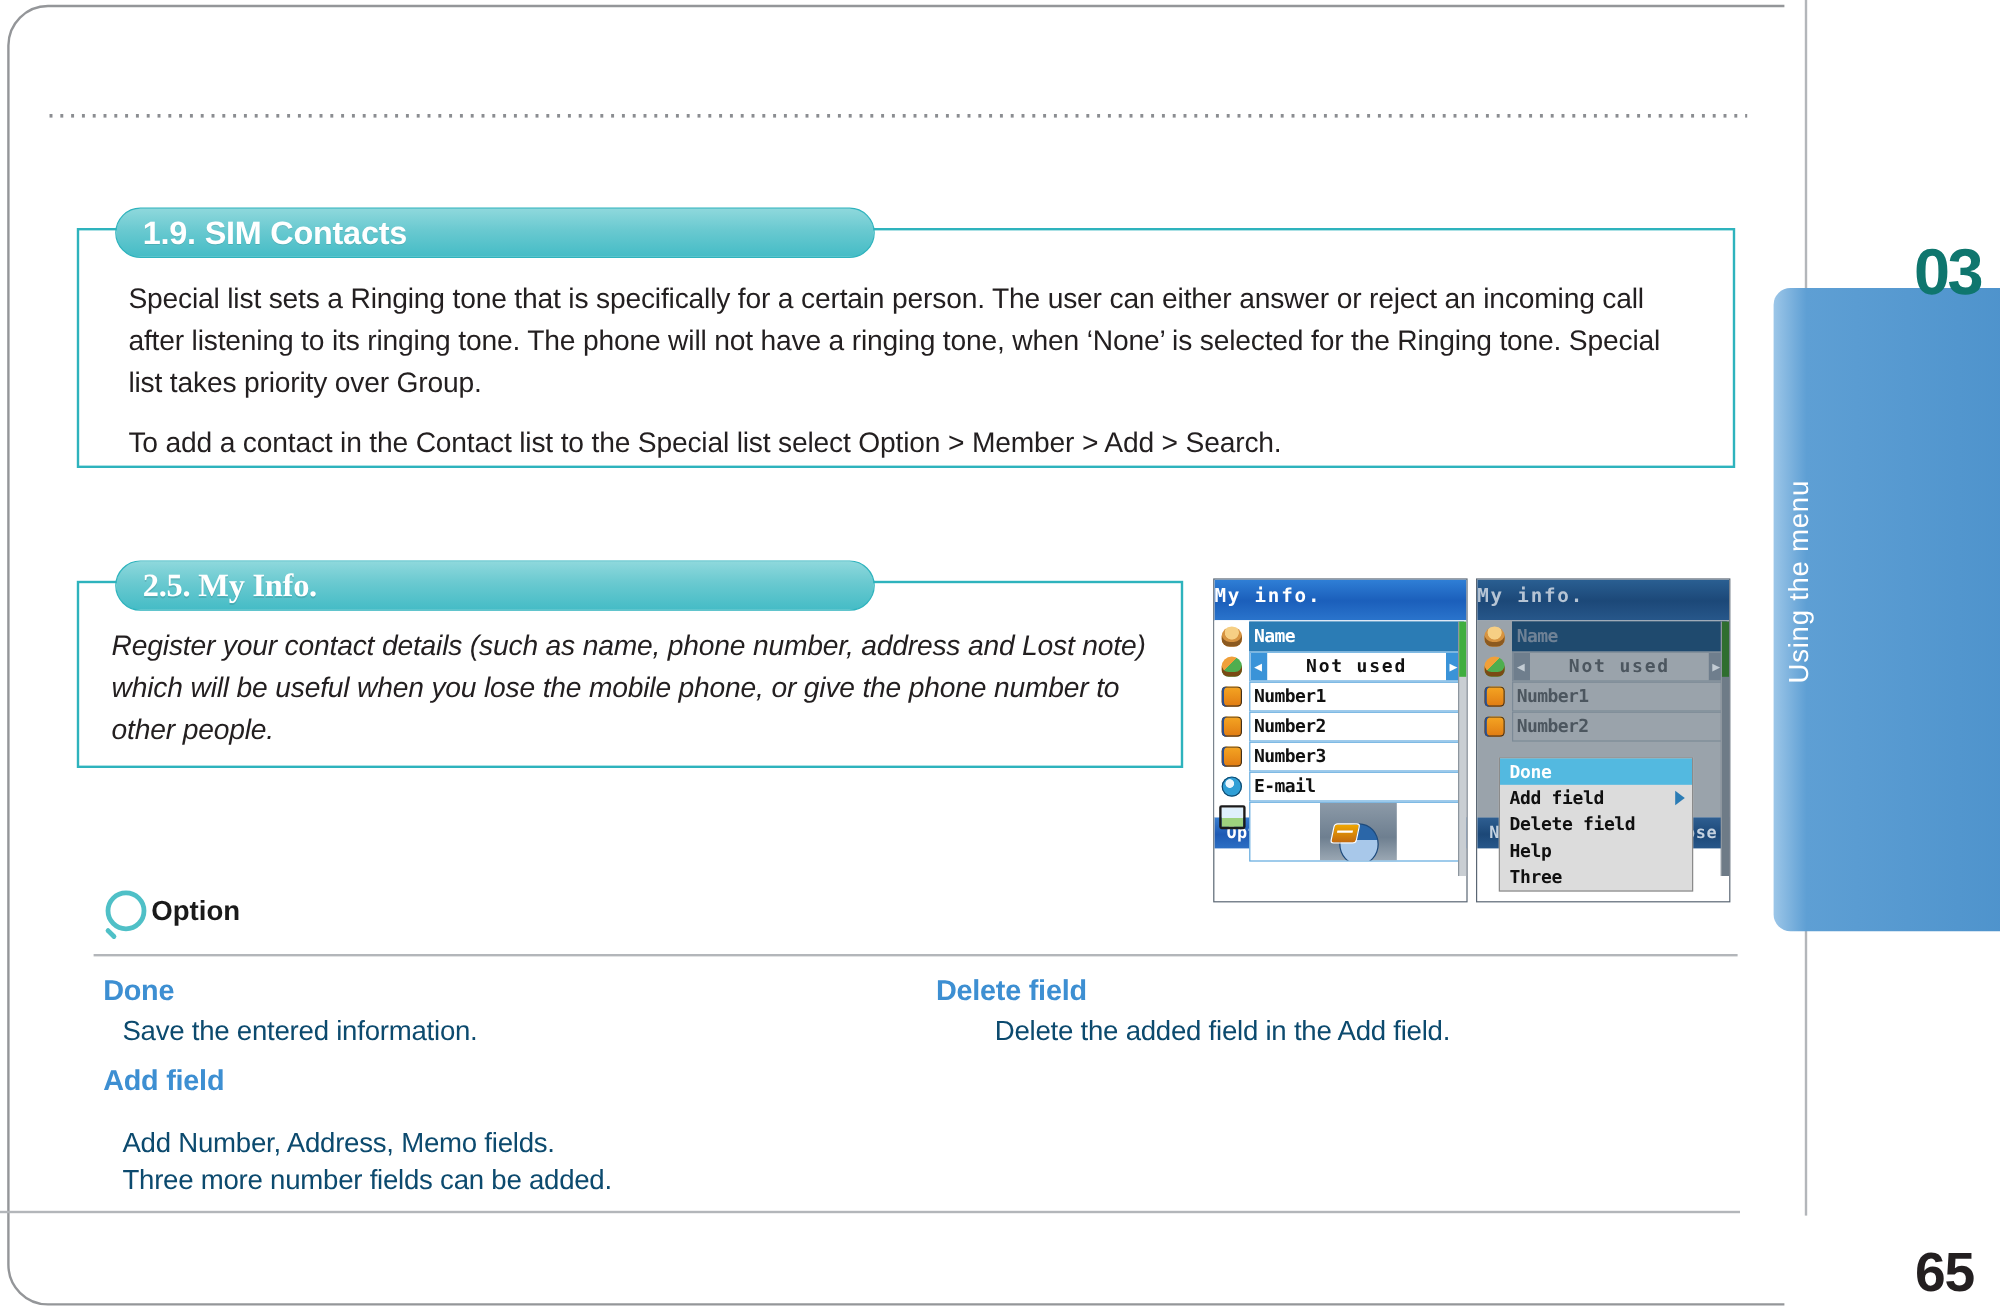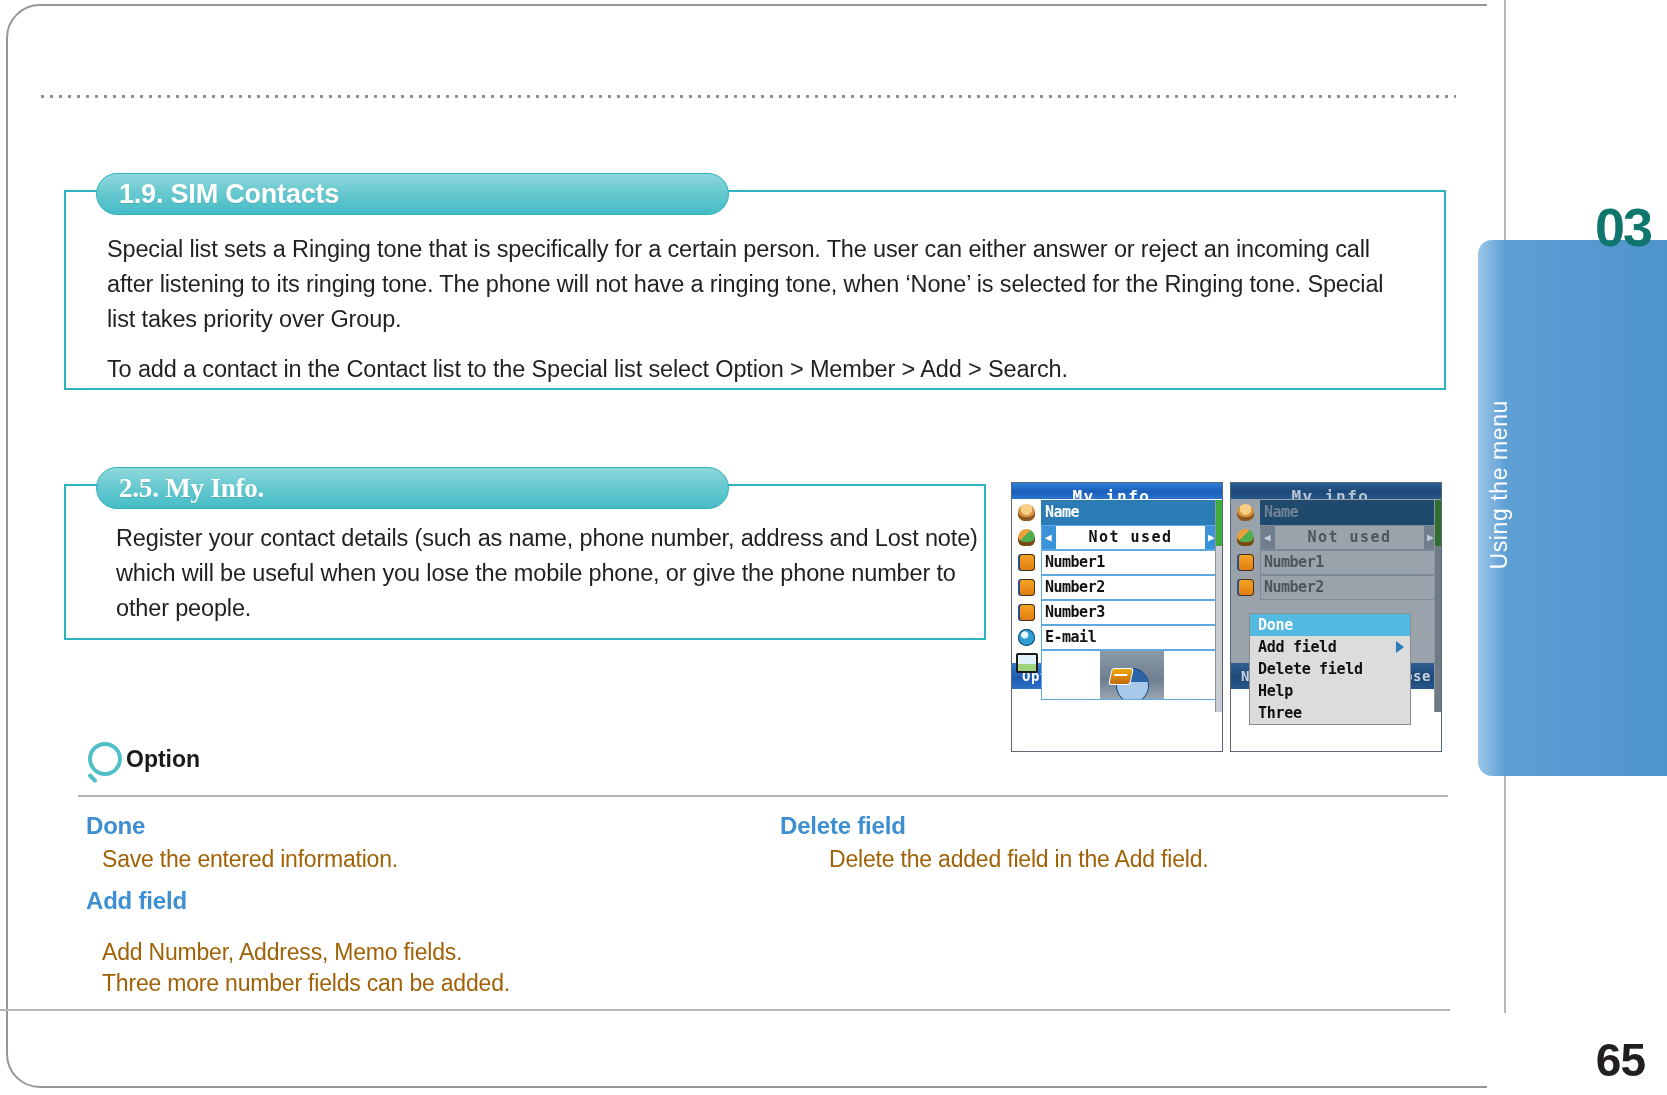--- a/index.html
+++ b/index.html
@@ -73,44 +73,44 @@
 
   .section-body {
     position: absolute;
     font-size: 23.5px;
     color: #231f20;
     line-height: 35px;
     letter-spacing: -0.15px;
   }
   #sec24-p1 { left: 107px; top: 232px; width: 1300px; }
   #sec24-p2 { left: 107px; top: 352px; width: 1300px; }
-  #sec25-p1 { left: 116px; top: 521px; width: 880px; }
+  #sec25-p1 { left: 93px; top: 521px; width: 880px; font-style: italic; }
 
   
   .phone {
     position: absolute;
     width: 212px;
     height: 270px;
     background: #ffffff;
     border: 1px solid #5a6673;
     box-sizing: border-box;
     overflow: hidden;
     font-family: "DejaVu Sans Mono", monospace;
   }
   #phone-left  { left: 1011px; top: 482px; }
   #phone-right { left: 1230px; top: 482px; }
 
   .phone-title {
-    height: 16px;
+    height: 34px;
     background: linear-gradient(to bottom, #2f7fd6 0%, #1b5fbb 52%, #2a74cc 100%);
     color: #ffffff;
     font-size: 16px;
     font-weight: bold;
     letter-spacing: 1.5px;
-    text-align: center;
+    text-align: left;
     line-height: 27px;
   }
   #phone-right .phone-title {
     background: linear-gradient(to bottom, #2a5f92 0%, #1c4878 52%, #27578a 100%);
     color: #b6c4d4;
   }
 
   .phone-body {
     position: relative;
     height: 164px;
@@ -359,21 +359,21 @@
   .opt-title {
     position: absolute;
     font-size: 24px;
     font-weight: bold;
     color: #3d8fd2;
     letter-spacing: -0.2px;
   }
   .opt-desc {
     position: absolute;
     font-size: 23px;
-    color: #a16207;
+    color: #0c4a6e;
     line-height: 31px;
     letter-spacing: -0.2px;
   }
   #opt1-title { left: 86px; top: 812px; }
   #opt1-desc  { left: 102px; top: 844px; }
   #opt2-title { left: 86px; top: 887px; }
   #opt2-desc  { left: 102px; top: 937px; }
   #opt3-title { left: 780px; top: 812px; }
   #opt3-desc  { left: 829px; top: 844px; }
 

